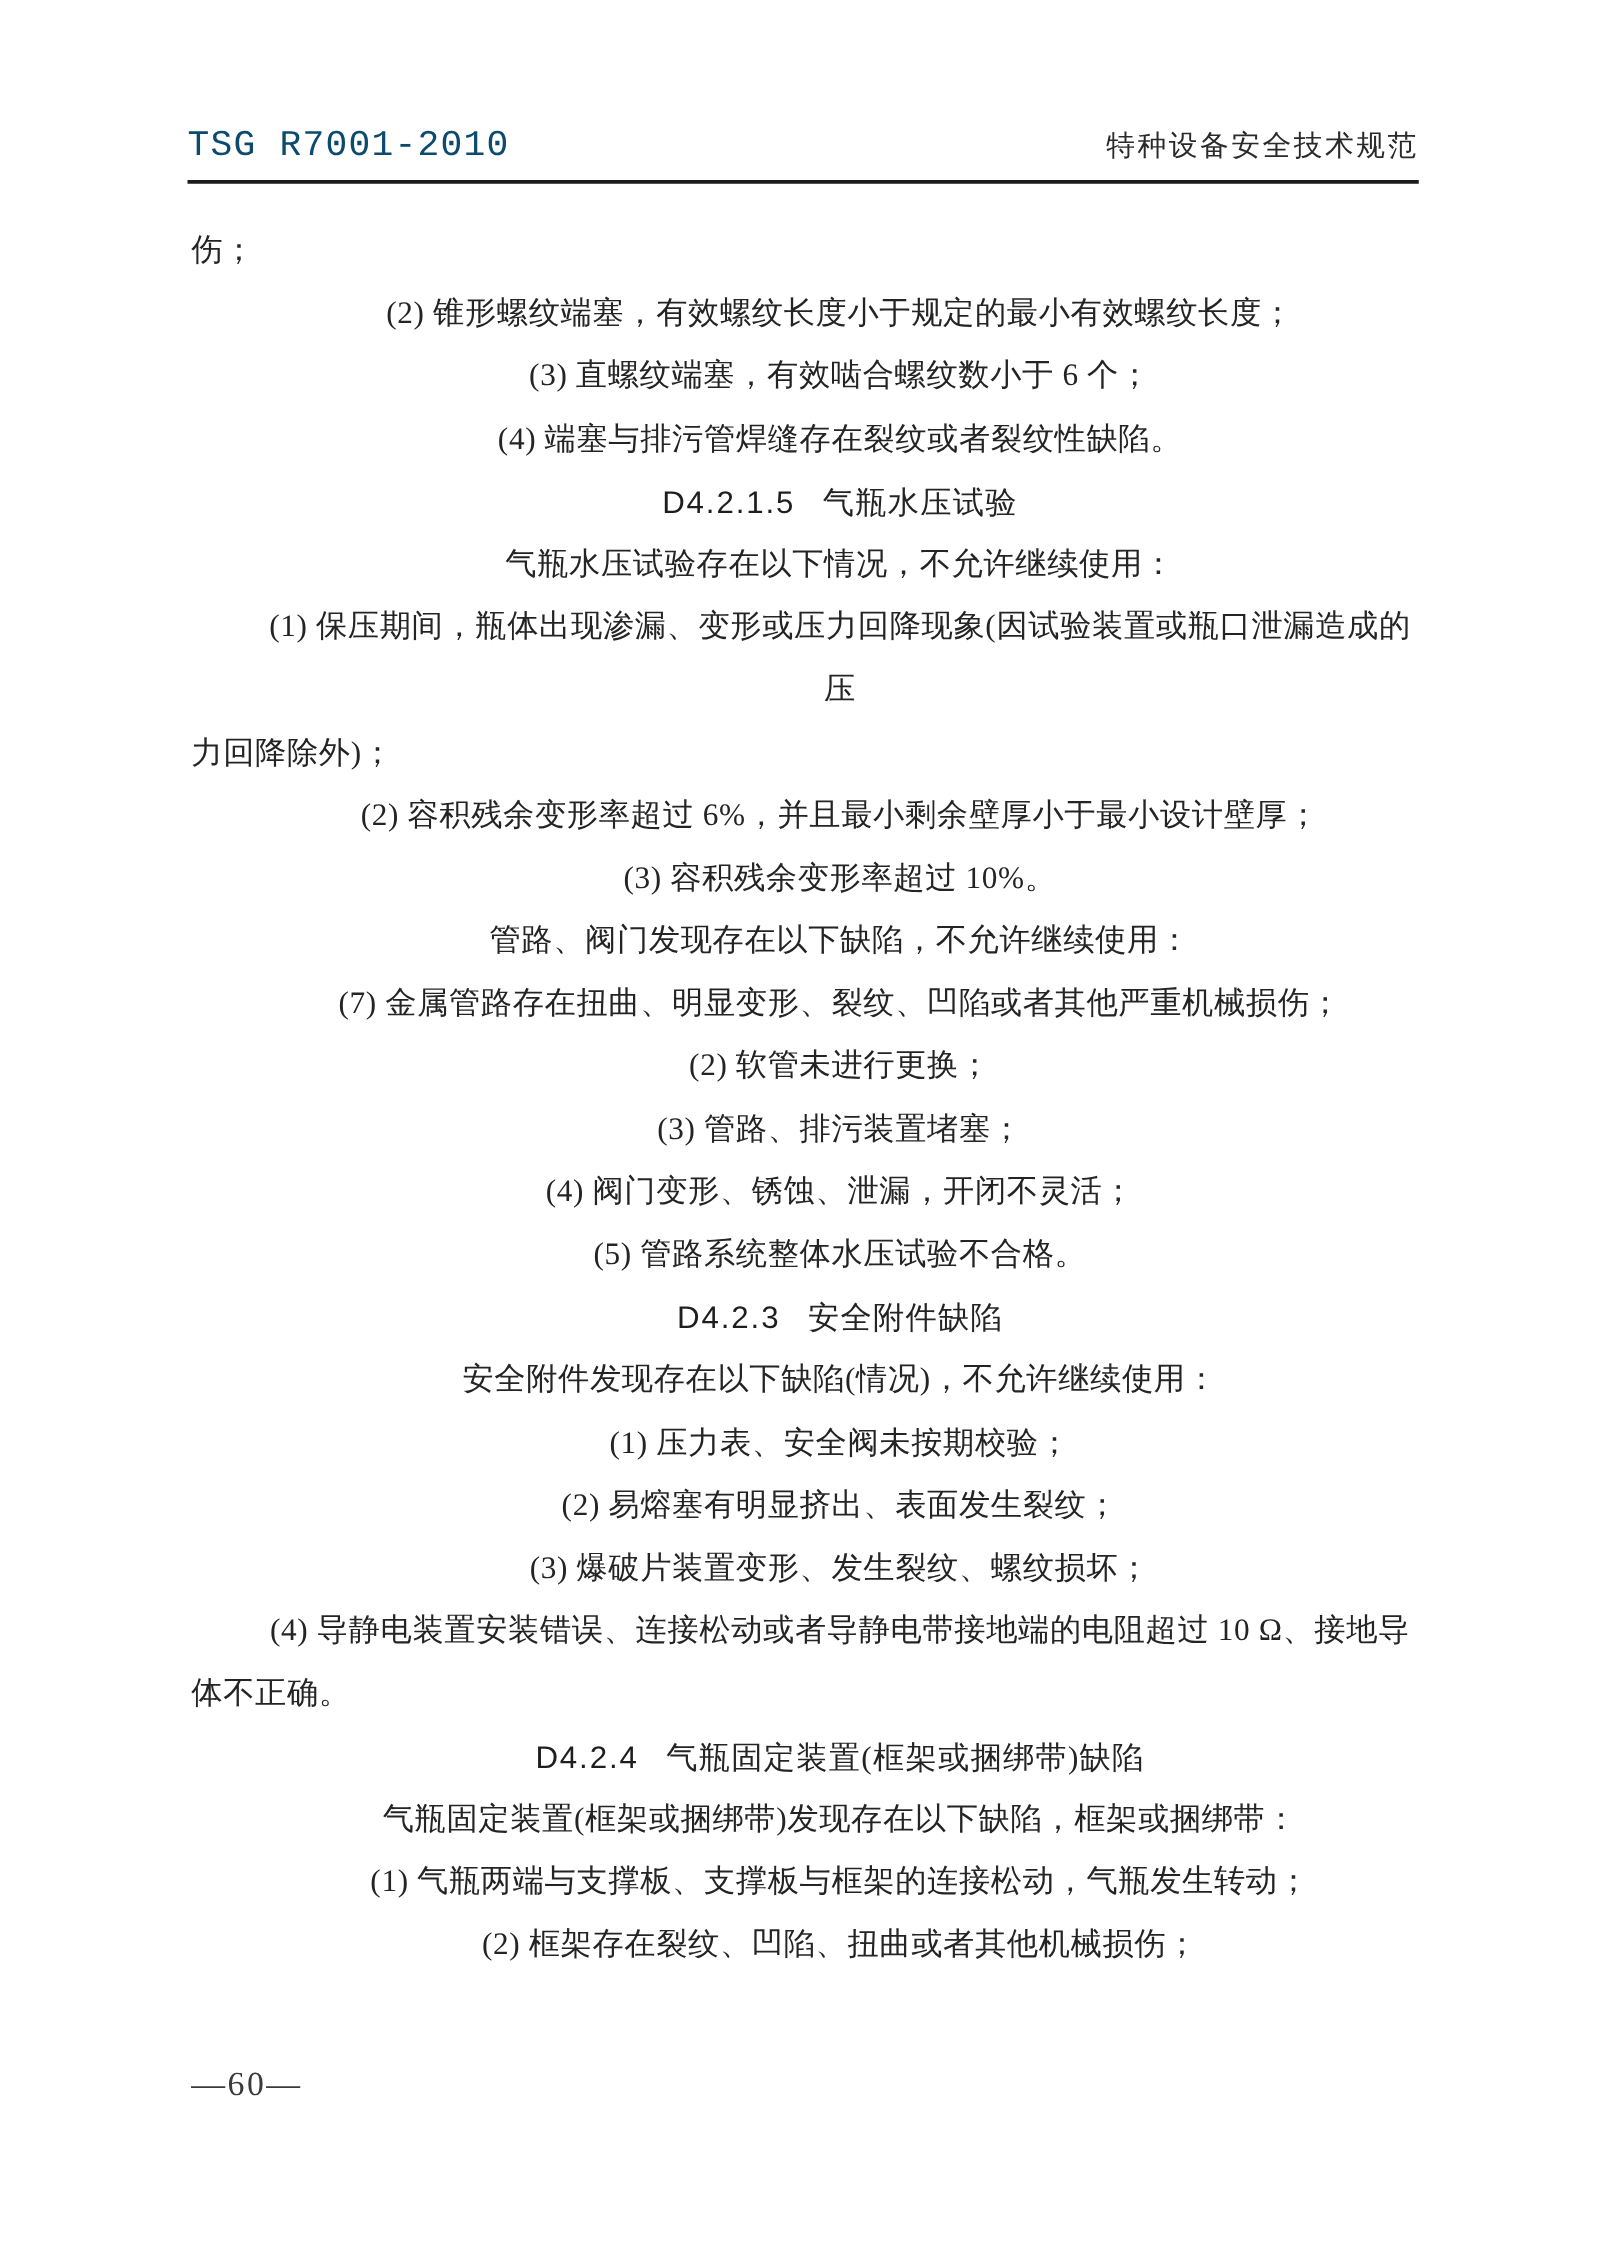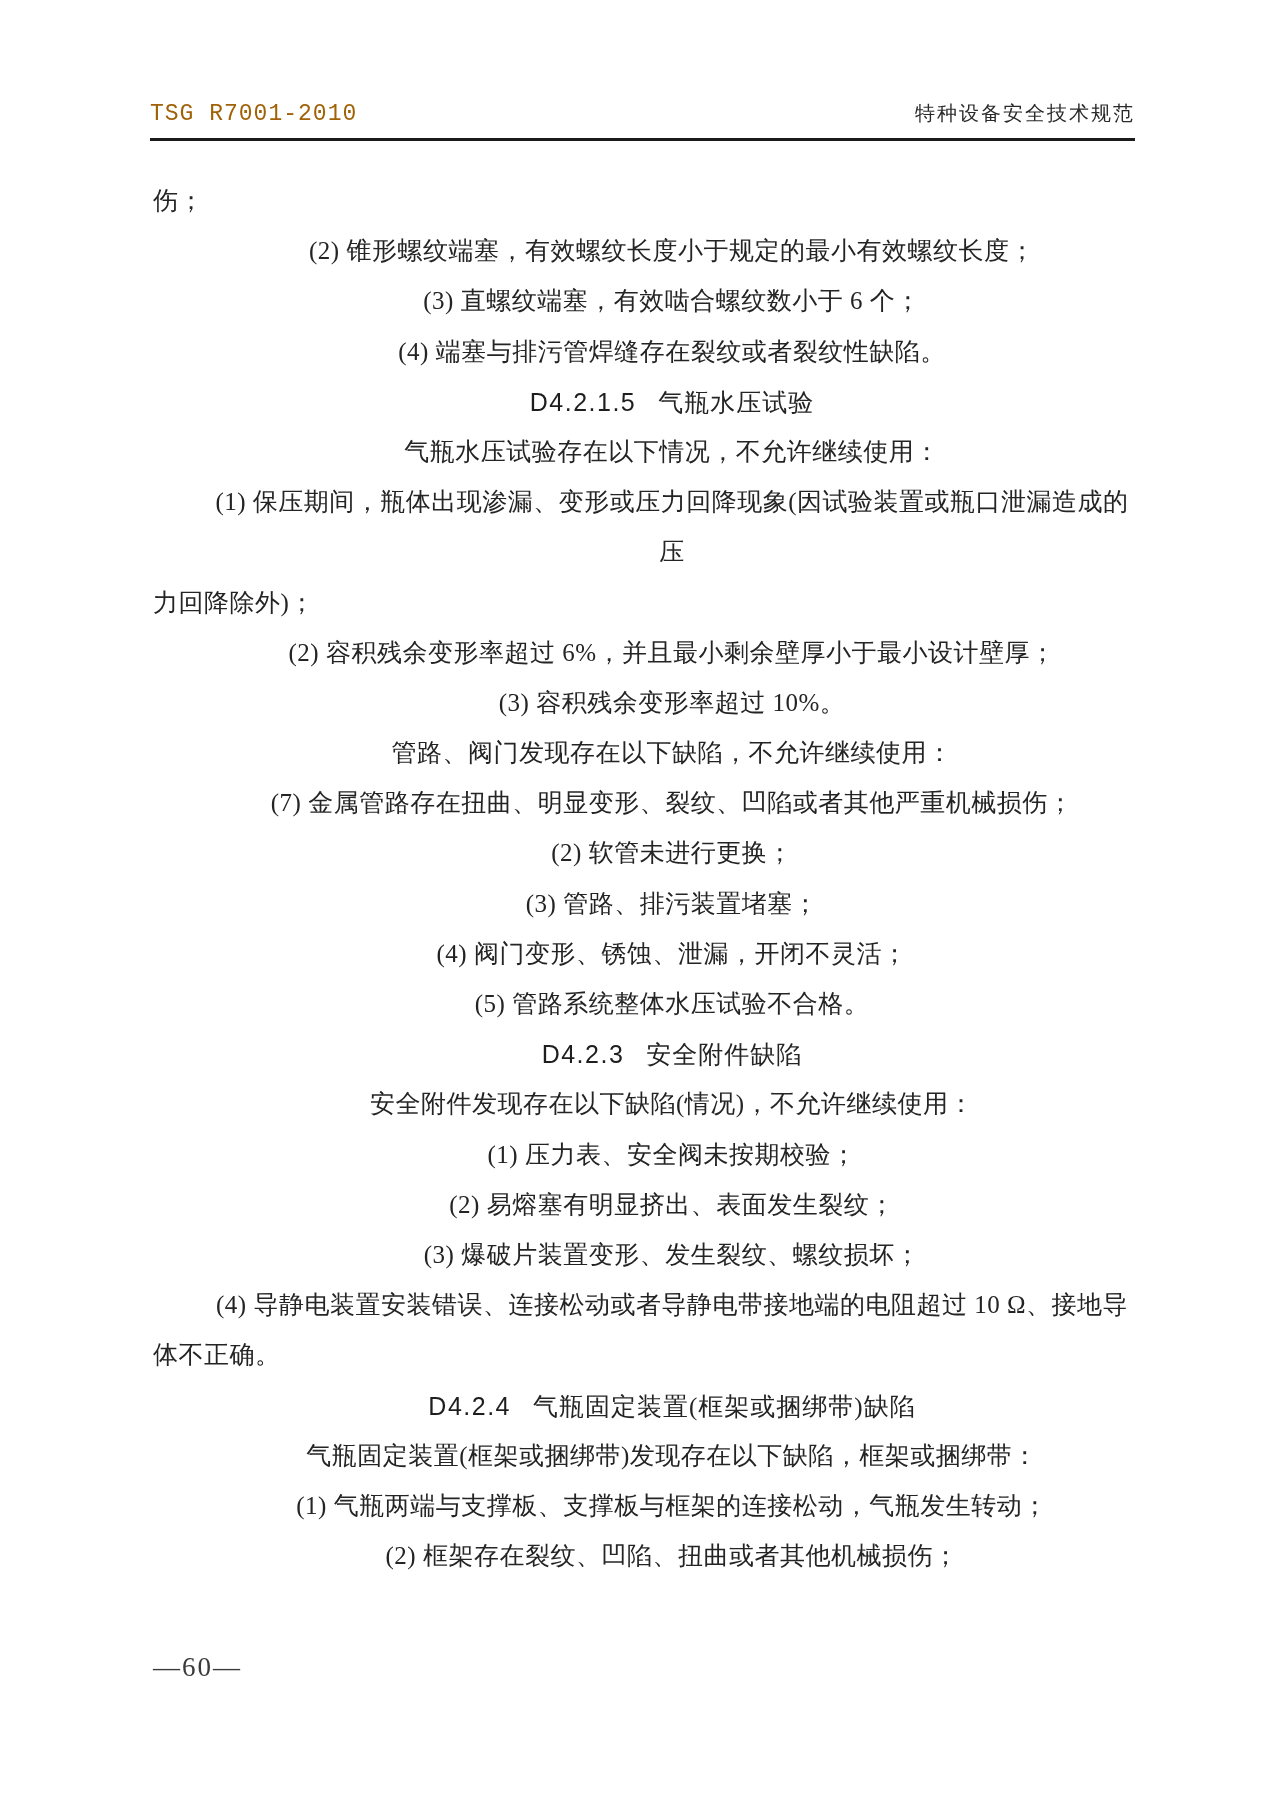--- a/index.html
+++ b/index.html
@@ -9,24 +9,24 @@
     font-family:"Liberation Serif","DejaVu Serif",serif;
     color:#222222;
   }
   .page-header{
     position:absolute;left:150px;top:100px;width:985px;
     display:flex;justify-content:space-between;align-items:baseline;
     border-bottom:3px solid #1b1b1b;padding-bottom:11px;
   }
   .doc-code{
     font-family:"Liberation Mono","DejaVu Sans Mono",monospace;
-    font-size:23px;letter-spacing:1px;color:#a16207;
+    font-size:29px;letter-spacing:1px;color:#0c4a6e;
   }
   .doc-title{
-    font-size:20px;letter-spacing:2px;color:#2a2a2a;
+    font-size:23px;letter-spacing:2px;color:#2a2a2a;
   }
   .doc-body{
     position:absolute;left:153px;top:176px;width:990px;
     font-size:25px;line-height:50.2px;letter-spacing:0.5px;
     color:#242424;white-space:nowrap;
   }
   .line{height:50.2px;}
   .indent0{padding-left:0;}
   .indent1{padding-left:48px;text-align:center;}
   .sec-num{

